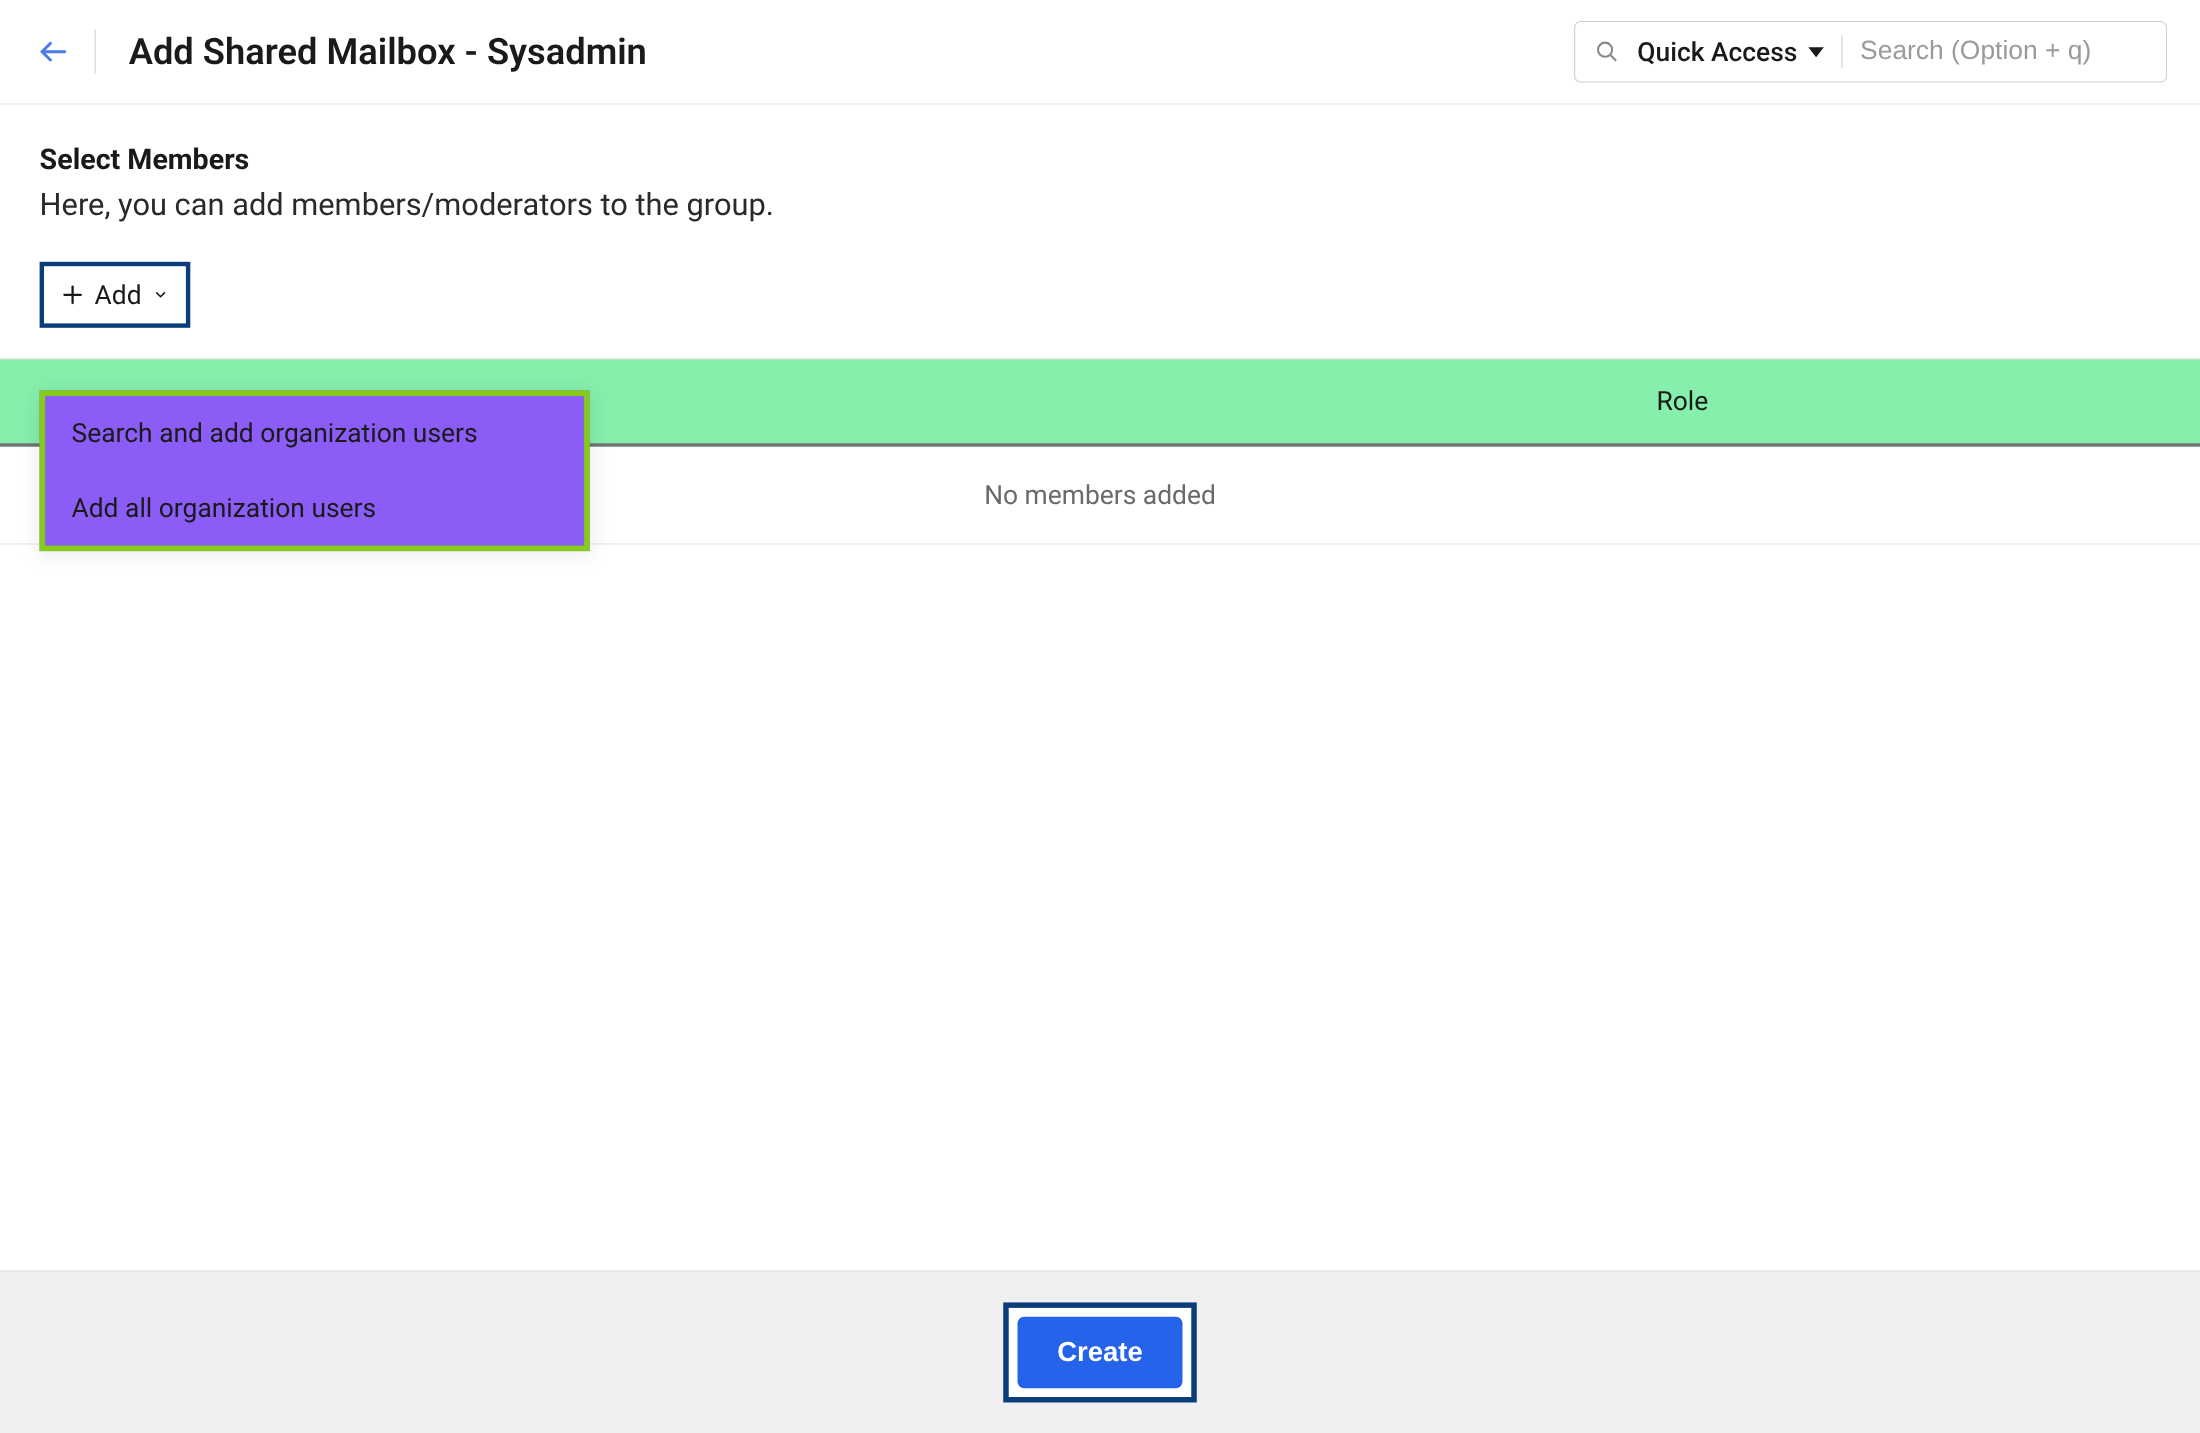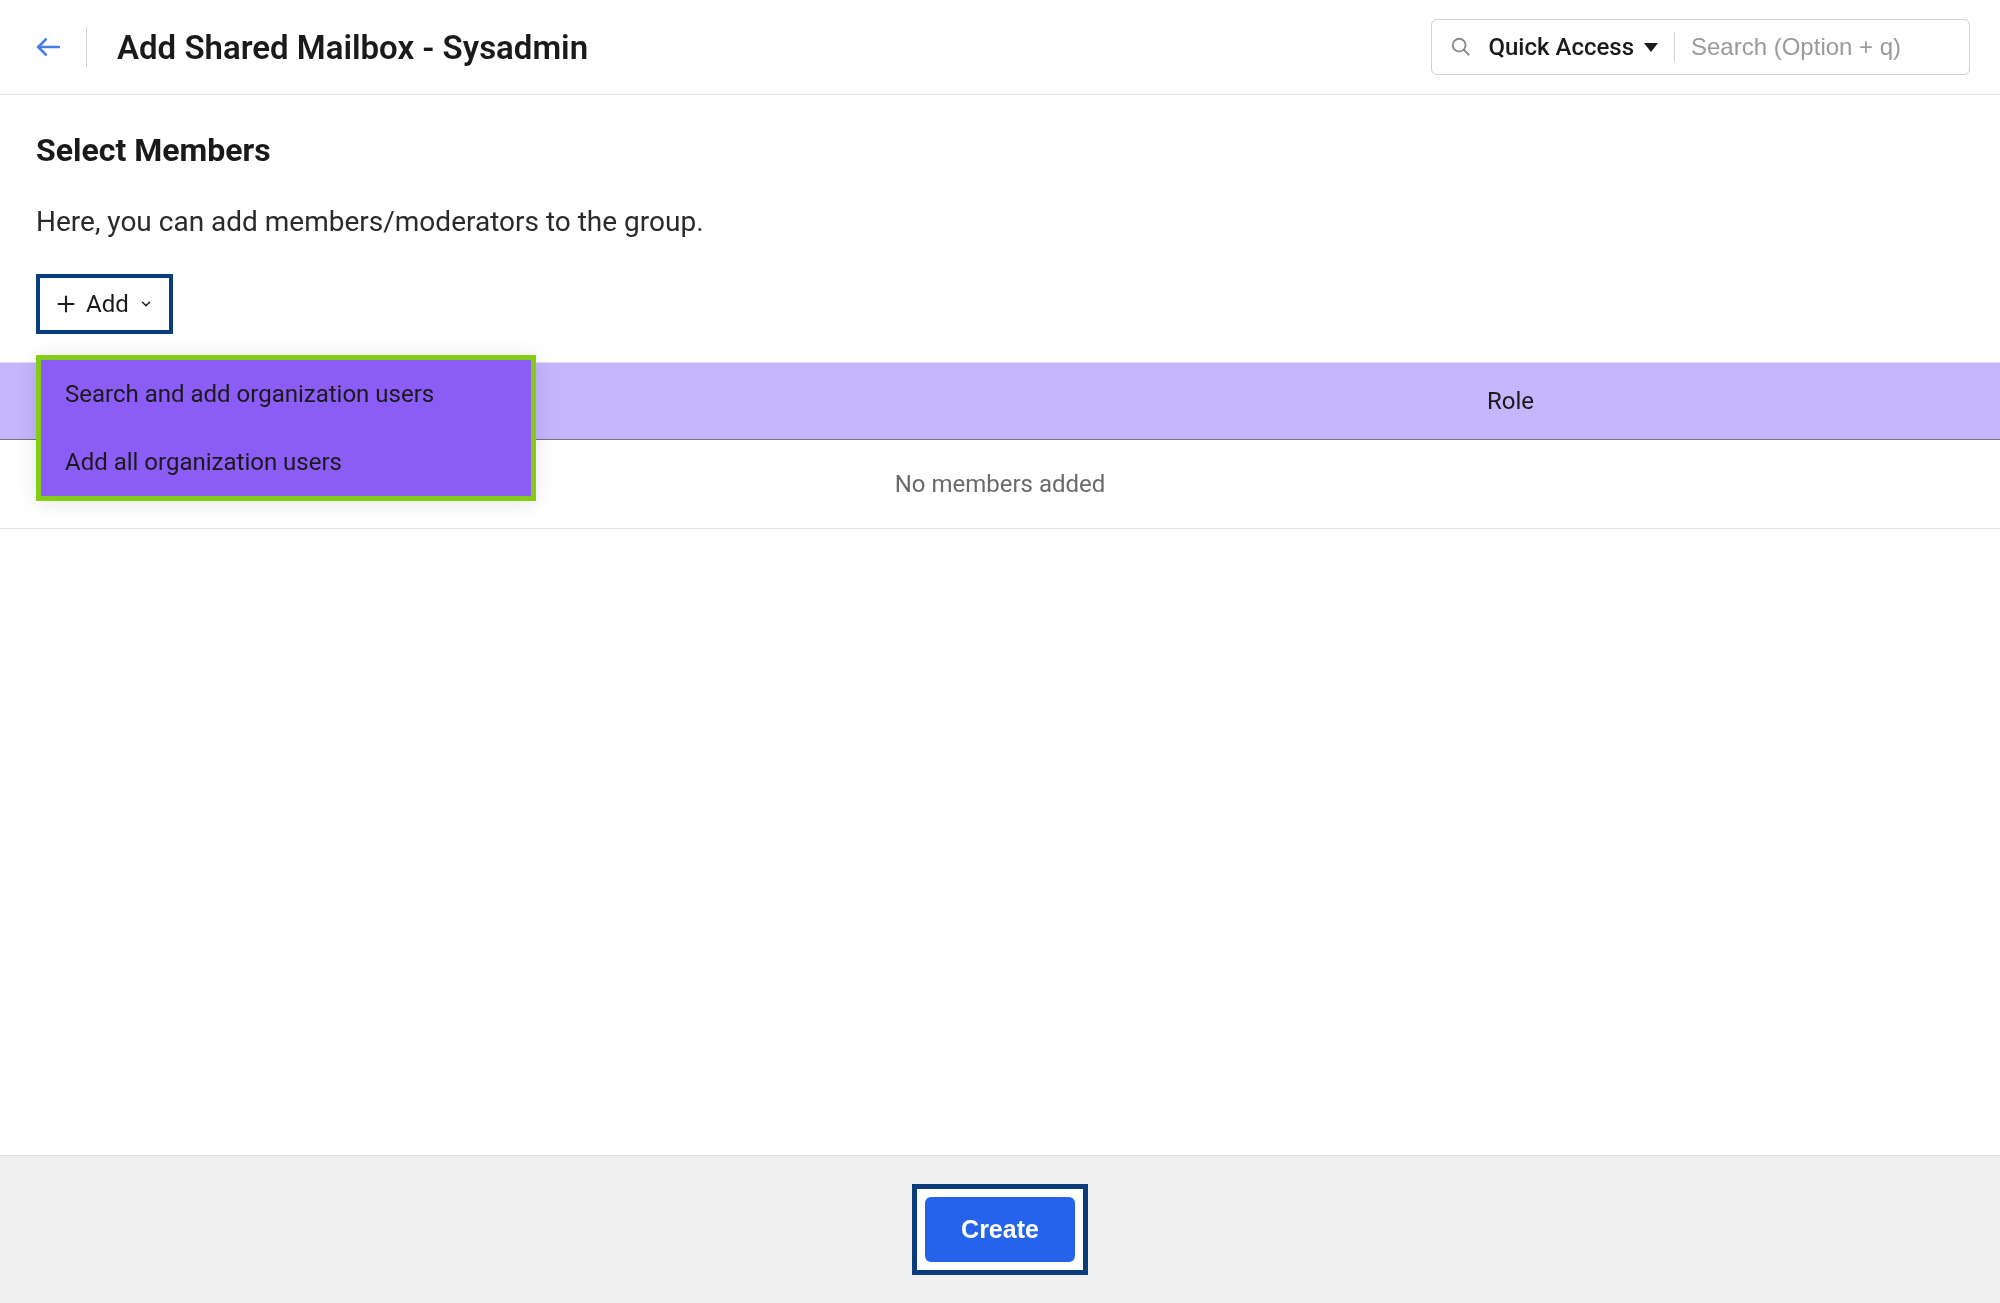--- a/index.html
+++ b/index.html
@@ -90,24 +90,24 @@
       background: transparent;
     }
     .search-input::placeholder {
       color: #9a9a9a;
     }
     .content {
       padding: 36px 36px 0 36px;
       position: relative;
     }
     .section-title {
-      font-size: 32px;
+      font-size: 26px;
       font-weight: 700;
       color: #1a1a1a;
-      margin-bottom: 36px;
+      margin-bottom: 8px;
     }
     .section-description {
       font-size: 28px;
       color: #2a2a2a;
       margin-bottom: 36px;
     }
     .add-button-wrapper {
       border: 4px solid #0a3d7a;
       display: inline-block;
       padding: 2px;
@@ -140,25 +140,25 @@
       min-width: 500px;
       z-index: 10;
     }
     .dropdown-item {
       padding: 20px 24px;
       font-size: 24px;
       color: #1a1a1a;
       cursor: pointer;
     }
     .table-header {
-      background: #c4b5fd;
+      background: #86efac;
       border-top: 1px solid #e0e0e0;
-      border-bottom: 1px solid #737373;
-      display: flex;
-      padding: 24px 46px;
+      border-bottom: 3px solid #737373;
+      display: flex;
+      padding: 24px 27px;
       margin-top: 28px;
       margin-left: -36px;
       margin-right: -36px;
     }
     .table-column-role {
       margin-left: auto;
       margin-right: 420px;
       font-size: 24px;
       color: #1a1a1a;
     }

